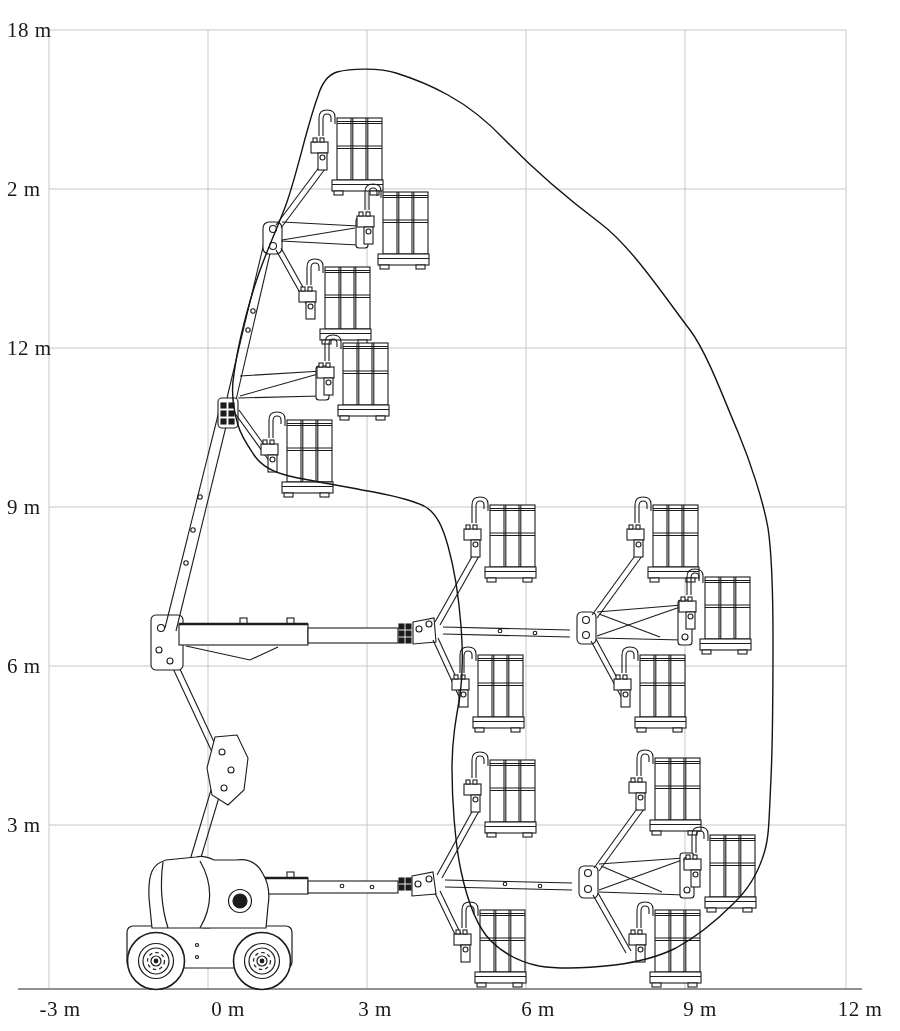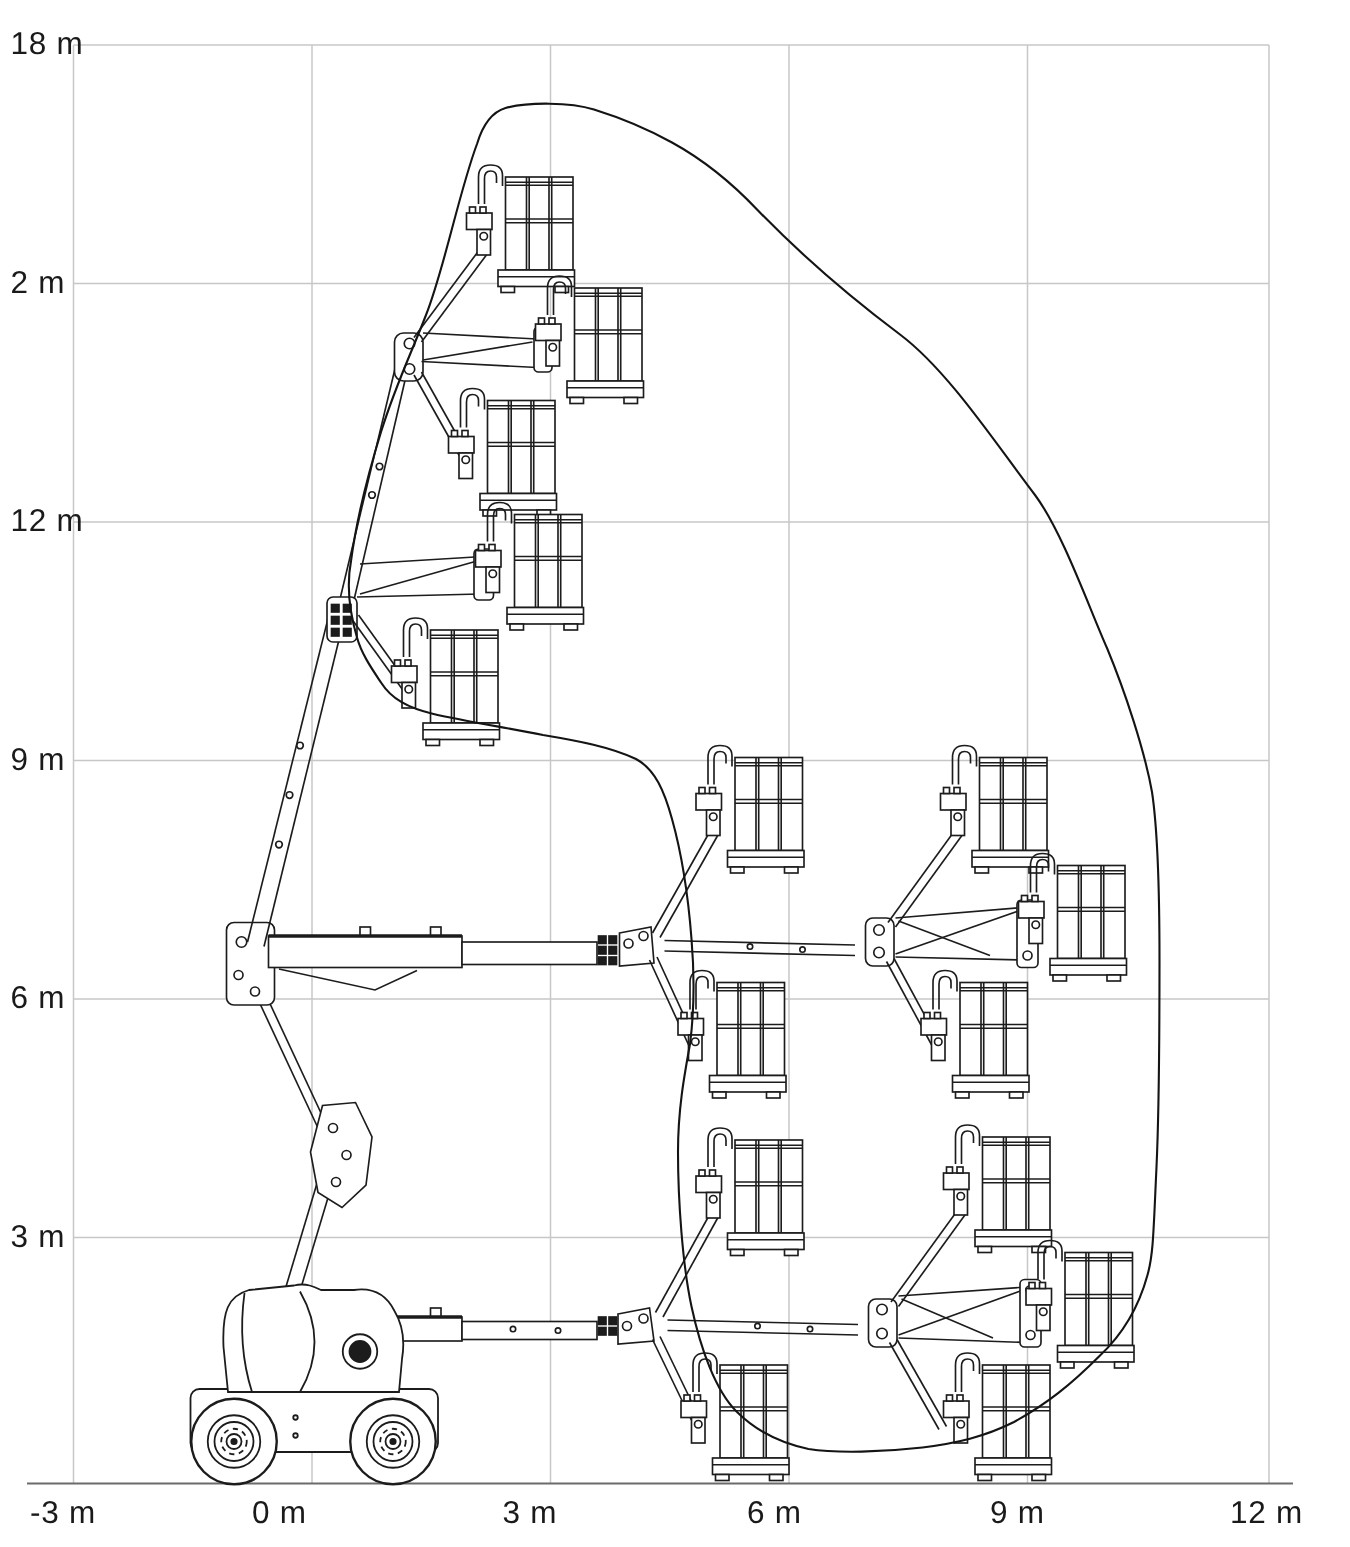--- a/index.html
+++ b/index.html
@@ -1,22 +1,22 @@
 <!DOCTYPE html>
 <html><head>
 <meta charset="utf-8">
 <style>
   html,body{margin:0;padding:0;background:#fff;}
   #stage{position:relative;width:900px;height:1031px;background:#fff;overflow:hidden;
-         font-family:Liberation Sans, sans-serif;}
+         font-family:Liberation Serif, serif;}
   #artwork{position:absolute;left:0;top:0;}
   .axis-label{position:absolute;color:#1a1a1a;font-size:21px;letter-spacing:0.5px;
               white-space:nowrap;line-height:22px;}
   .y-label{left:7px;text-align:left;}
-  .x-label{width:80px;top:998px;}
+  .x-label{width:80px;text-align:center;top:998px;}
 </style>
 </head>
 <body>
 
 <div id="stage">
 
 <svg id="artwork" width="900" height="1031" viewBox="0 0 900 1031" xmlns="http://www.w3.org/2000/svg">
 
   <defs>
 
@@ -292,19 +292,19 @@
 </svg>
 
 <div class="axis-label y-label" style="top:19px">18 m</div>
 <div class="axis-label y-label" style="top:178px">2 m</div>
 <div class="axis-label y-label" style="top:337px">12 m</div>
 <div class="axis-label y-label" style="top:496px">9 m</div>
 <div class="axis-label y-label" style="top:655px">6 m</div>
 <div class="axis-label y-label" style="top:814px">3 m</div>
 
 <div class="axis-label x-label" style="left:20px">-3 m</div>
-<div class="axis-label x-label" style="left:168px">0 m</div>
+<div class="axis-label x-label" style="left:188px">0 m</div>
 <div class="axis-label x-label" style="left:335px">3 m</div>
 <div class="axis-label x-label" style="left:498px">6 m</div>
 <div class="axis-label x-label" style="left:660px">9 m</div>
 <div class="axis-label x-label" style="left:820px">12 m</div>
 
 </div>
 
 </body></html>

